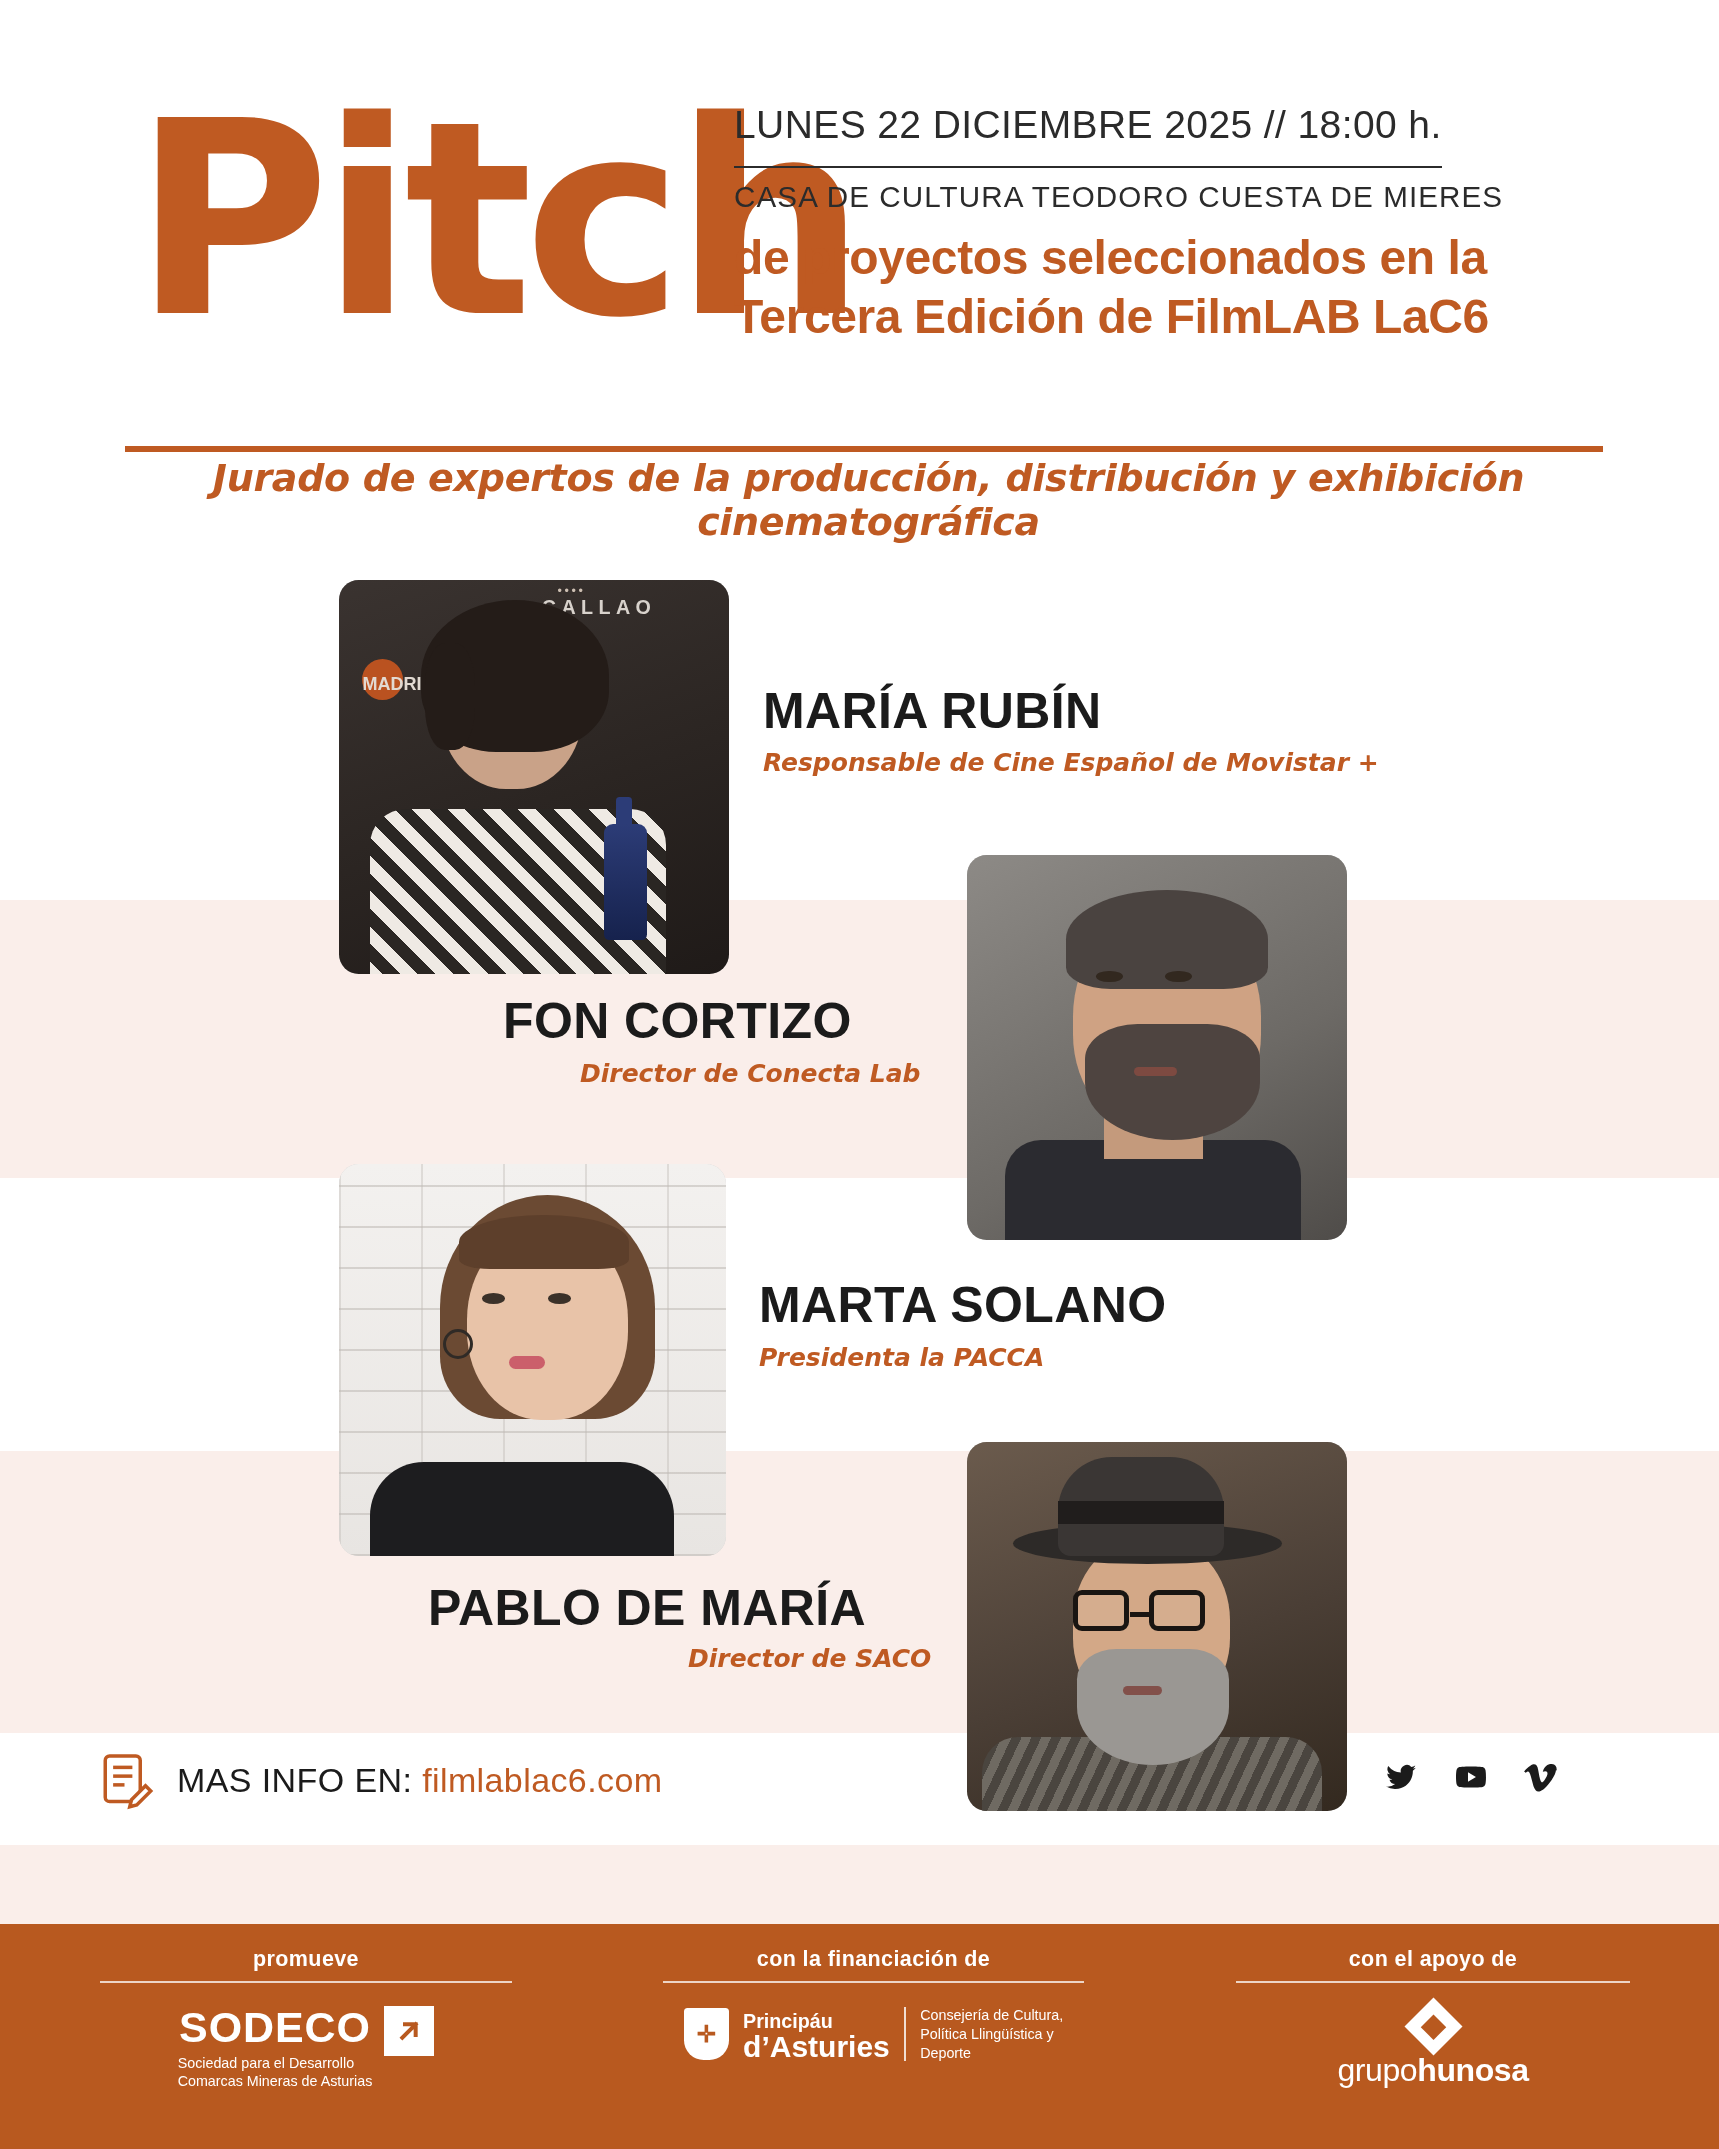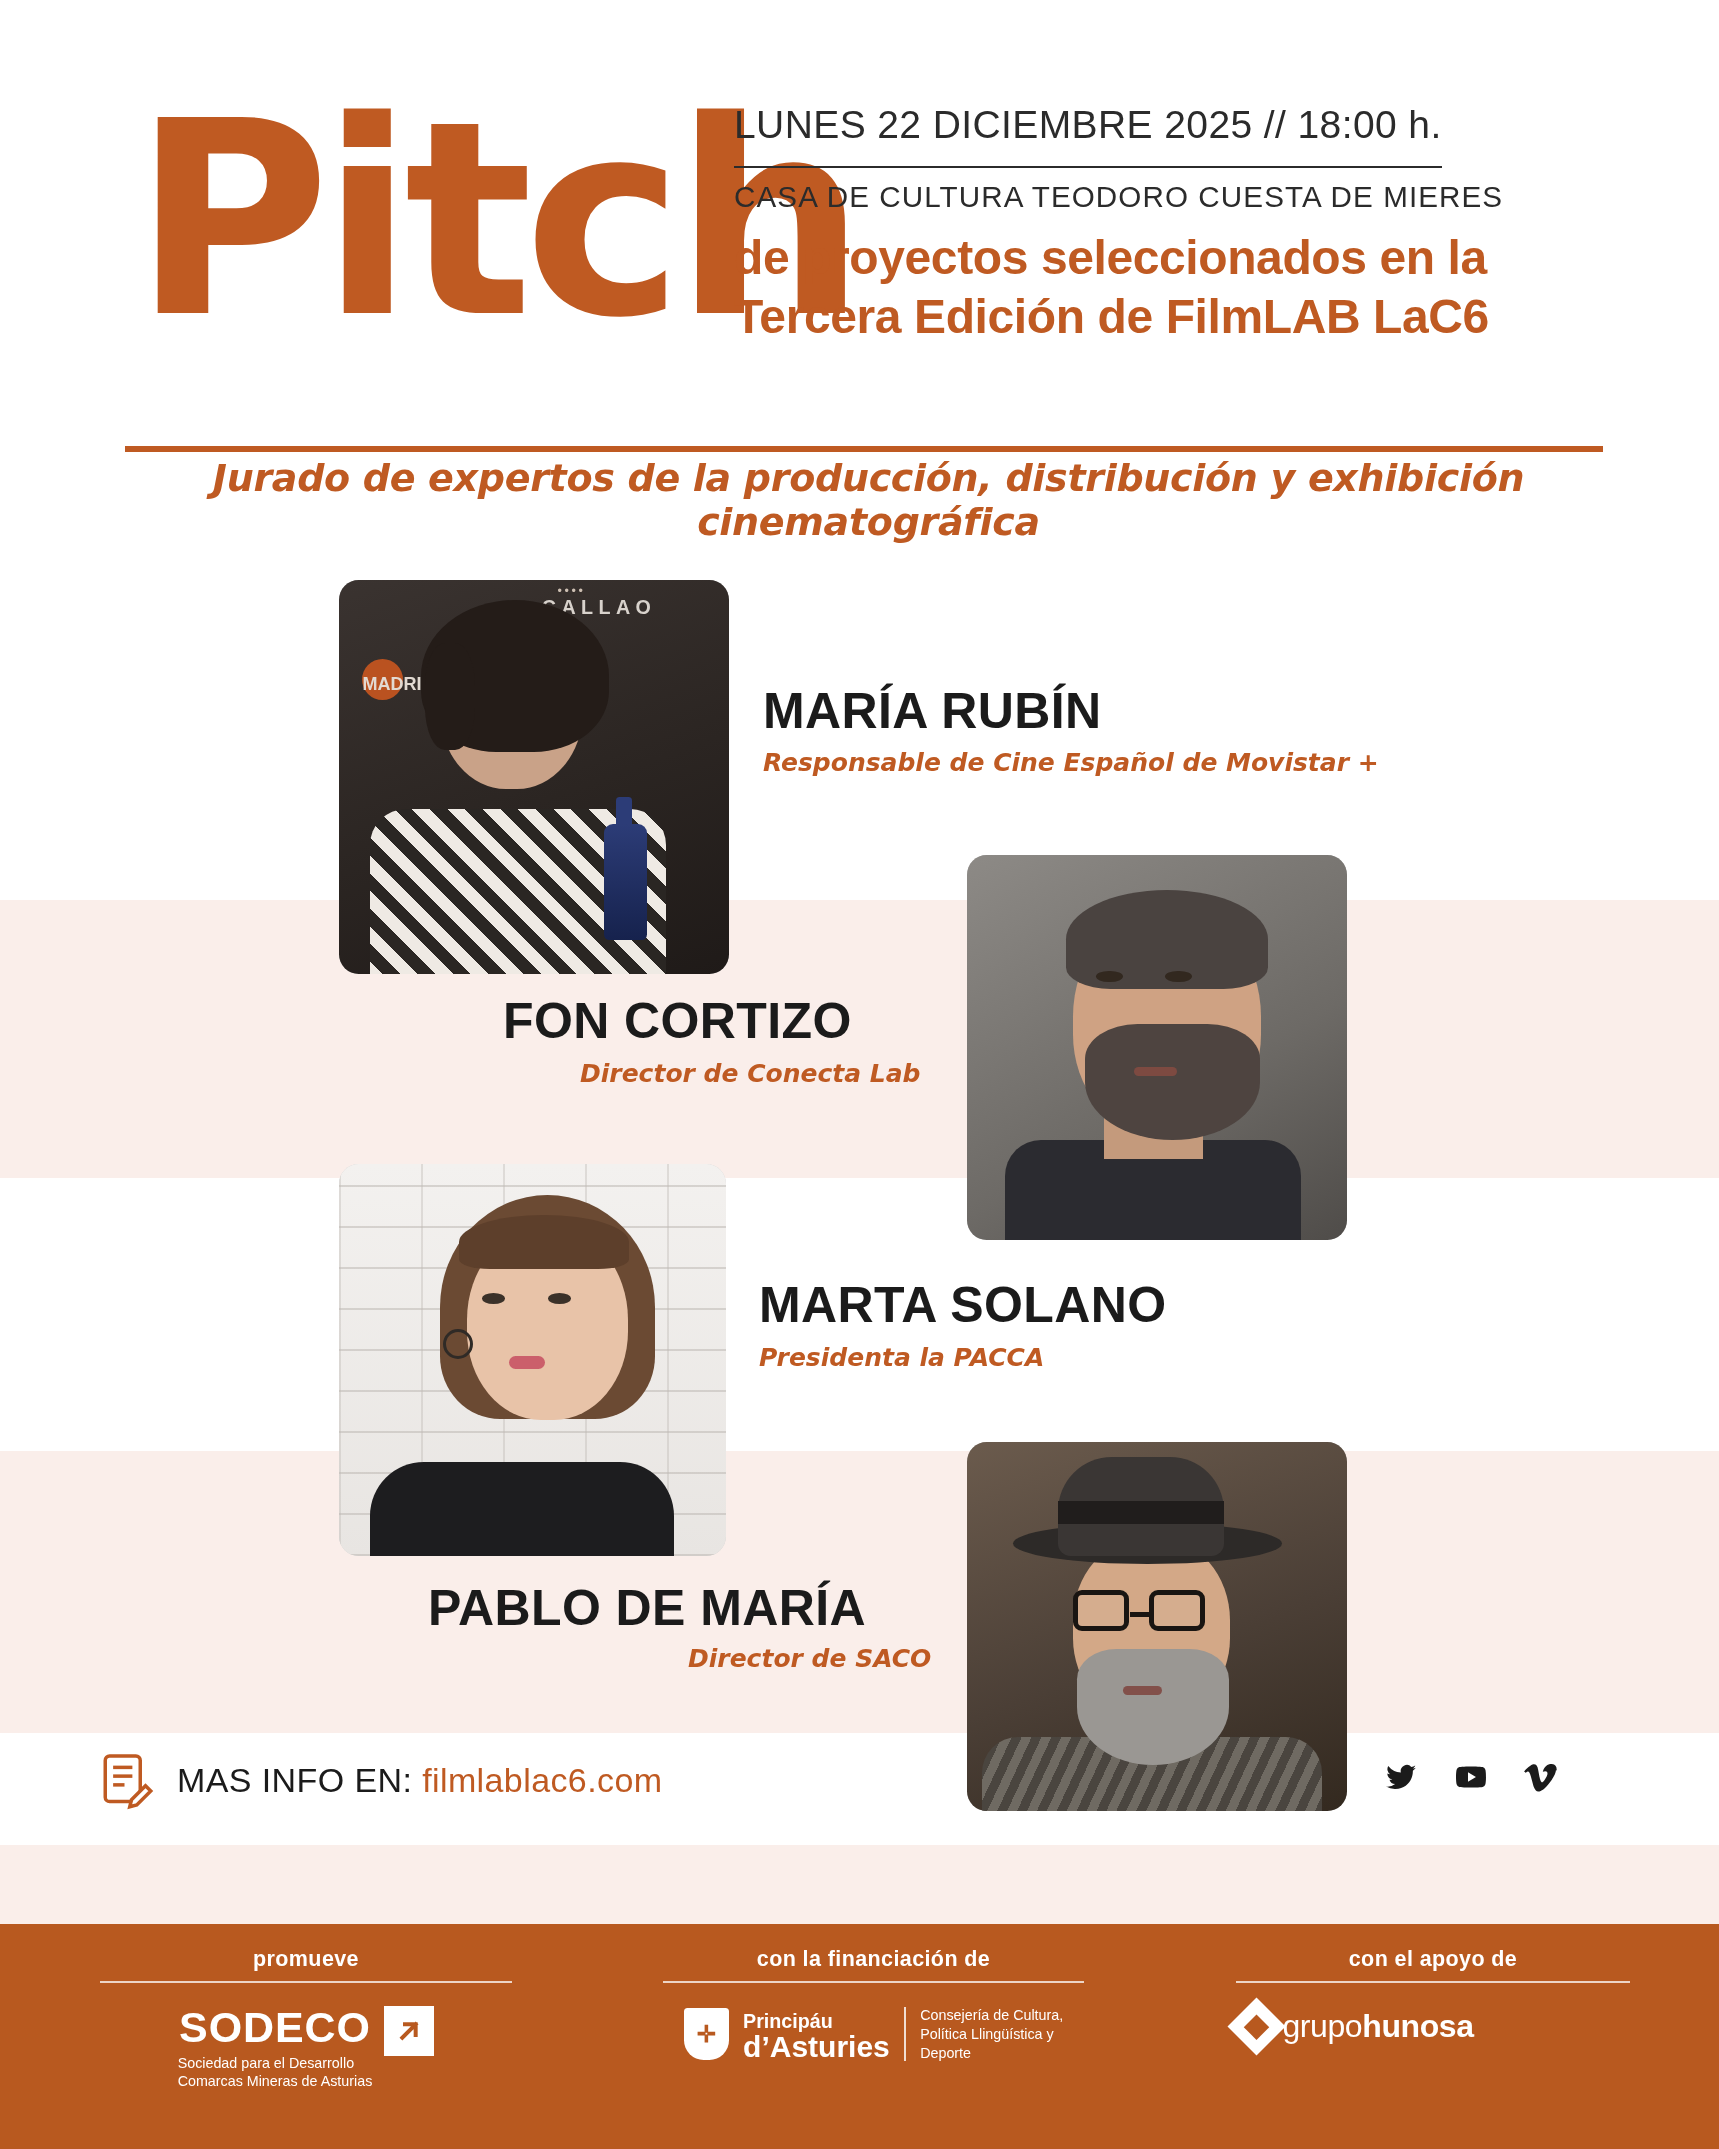--- a/index.html
+++ b/index.html
@@ -278,21 +278,21 @@
   }
   .ppau-small {
     color: #ffffff;
     font-size: 14.3px;
     line-height: 19px;
     text-align: left;
   }
 
   .hunosa {
     display: flex;
-    flex-direction: row;
+    flex-direction: column;
     align-items: center;
     gap: 5.4px;
   }
   .hun-diamond {
     width: 41px; height: 41px;
     background: #ffffff;
     transform: rotate(45deg);
     position: relative;
   }
   .hun-diamond::after {

